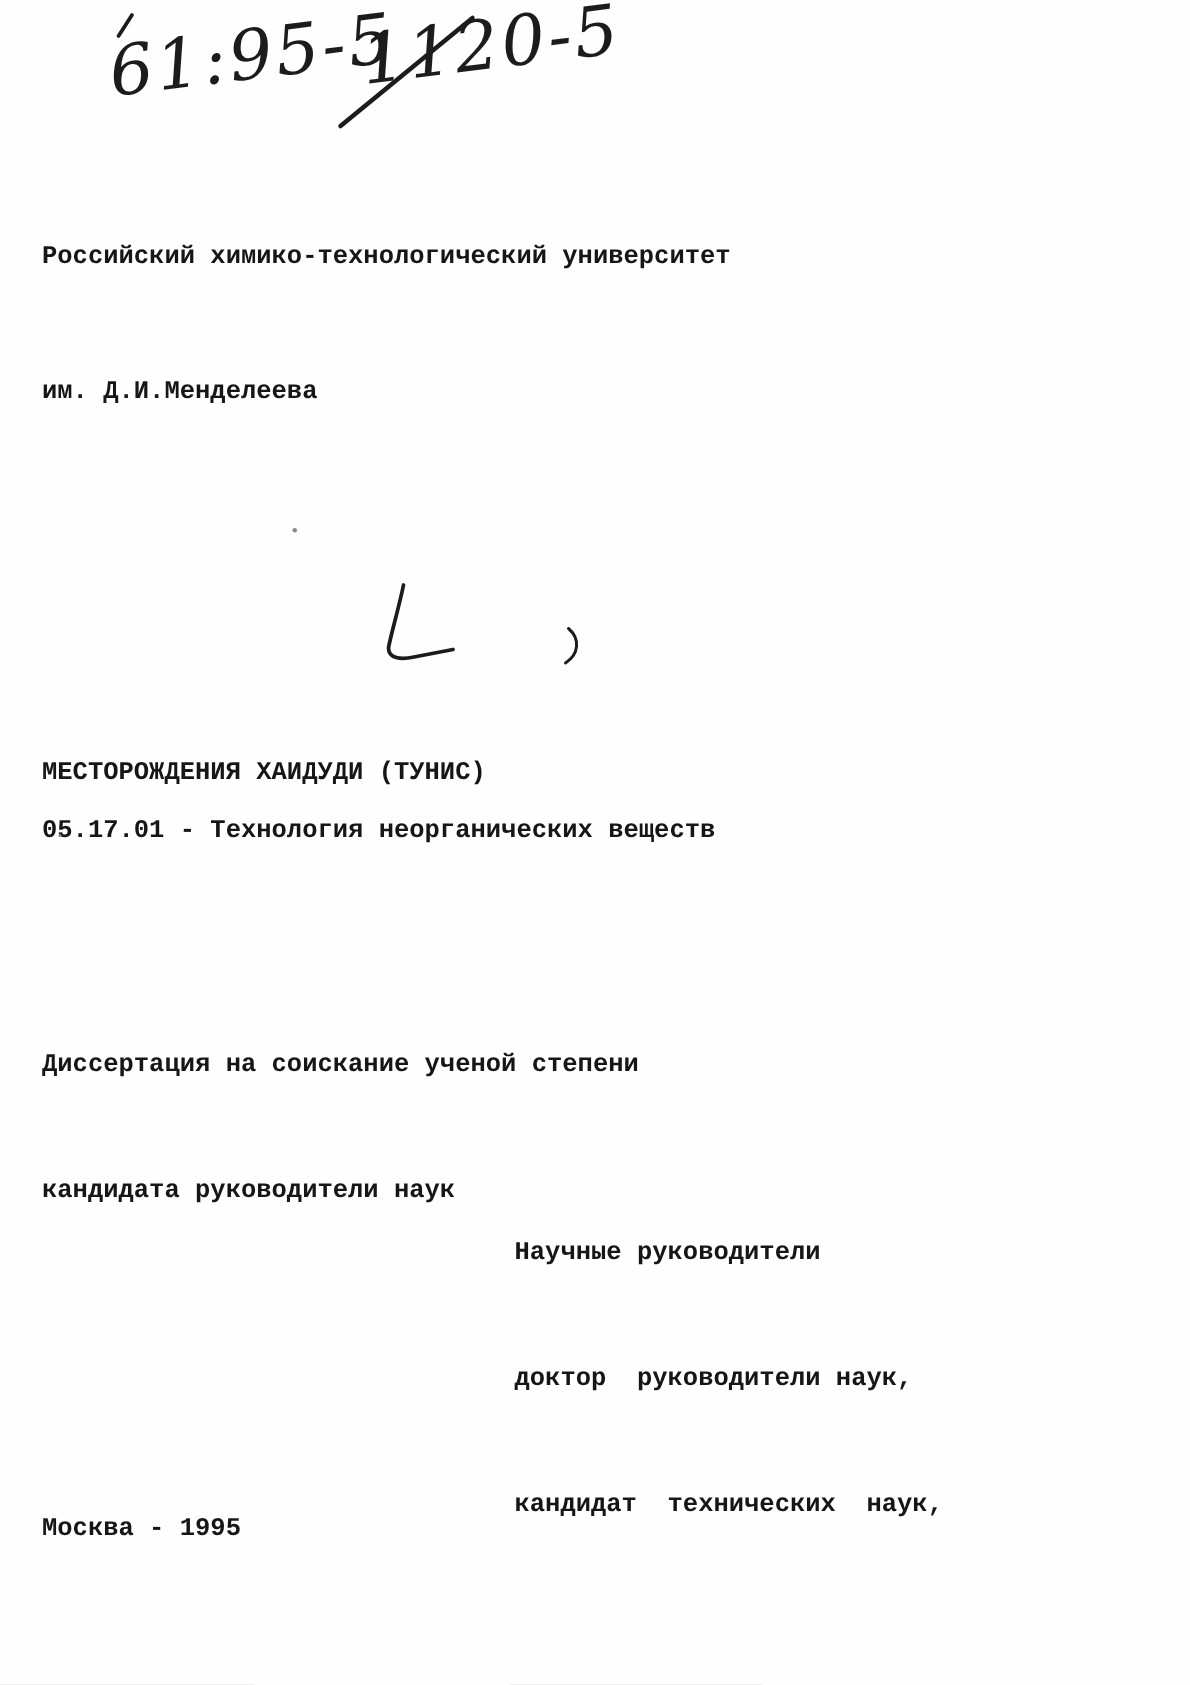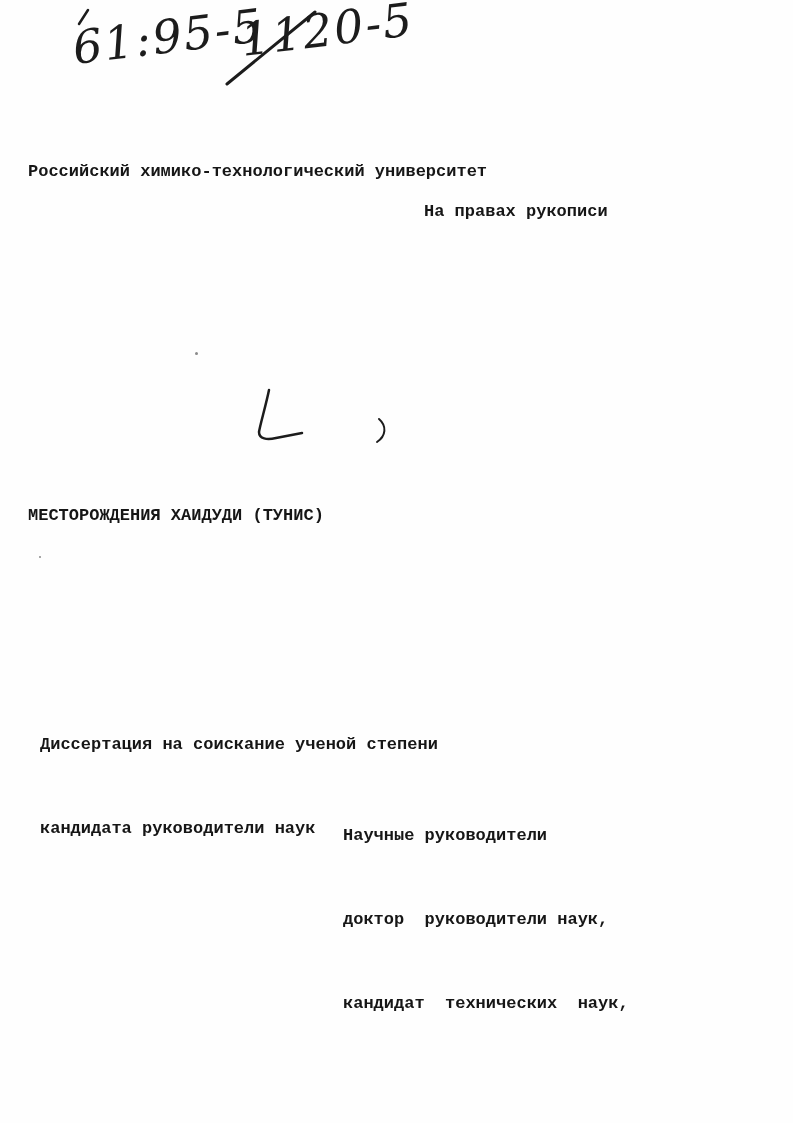--- a/index.html
+++ b/index.html
@@ -59,44 +59,46 @@
 
   <svg class="abs" style="left:55px; top:0px;" width="370" height="100" viewBox="0 0 370 100">
     <path class="stroke" d="M24,24 L33,10" stroke-width="2.5"></path>
     <text class="hand" x="20" y="64" font-size="46" letter-spacing="2" transform="rotate(-7 20 64)">61:95-5</text>
     <path class="stroke" d="M172,84 L260,12" stroke-width="3"></path>
     <text class="hand" x="188" y="56" font-size="46" letter-spacing="2" transform="rotate(-7 188 56)">1120-5</text>
   </svg>
 
   <div class="center-block mono univ" style="top:97px;">
     <div>Российский химико-технологический университет</div>
+    <div>им. Д.И.Менделеева</div>
   </div>
 
-  <div class="abs mono" style="left:424px; top:198px;">На правах рукописи</div>
 
   <svg class="abs" style="left:248px; top:383px;" width="160" height="65" viewBox="0 0 160 65">
     <path class="stroke" d="M21,7 C18,22 12,42 11,49 C11,56 19,57 28,55 L54,50" stroke-width="2.5"></path>
     <path class="stroke" d="M131,36 C139,43 138,53 129,59" stroke-width="2"></path>
   </svg>
 
 
   <div class="center-block mono" style="top:446px;">
     <div>МЕСТОРОЖДЕНИЯ ХАИДУДИ (ТУНИС)</div>
   </div>
 
+  <div class="center-block mono" style="top:541px;">05.17.01 - Технология неорганических веществ</div>
 
-  <div class="center-block mono" style="top:675px;margin-left:12px;">
+  <div class="center-block mono" style="top:641px;">
     <div>Диссертация на соискание ученой степени</div>
     <div>кандидата руководители наук</div>
   </div>
 
   <div class="abs mono" style="left:343px; top:766px;">
     <div>Научные руководители</div>
     <div>доктор  руководители наук,</div>
     <div>кандидат  технических  наук,</div>
     
   </div>
 
+  <div class="center-block mono" style="top:1006px;">Москва - 1995</div>
 
   <div class="speck" style="left:195px; top:352px; width:3px; height:3px;"></div>
   <div class="speck" style="left:39px; top:556px; width:2px; height:2px;"></div>
 
 </div>
 
 </body></html>

